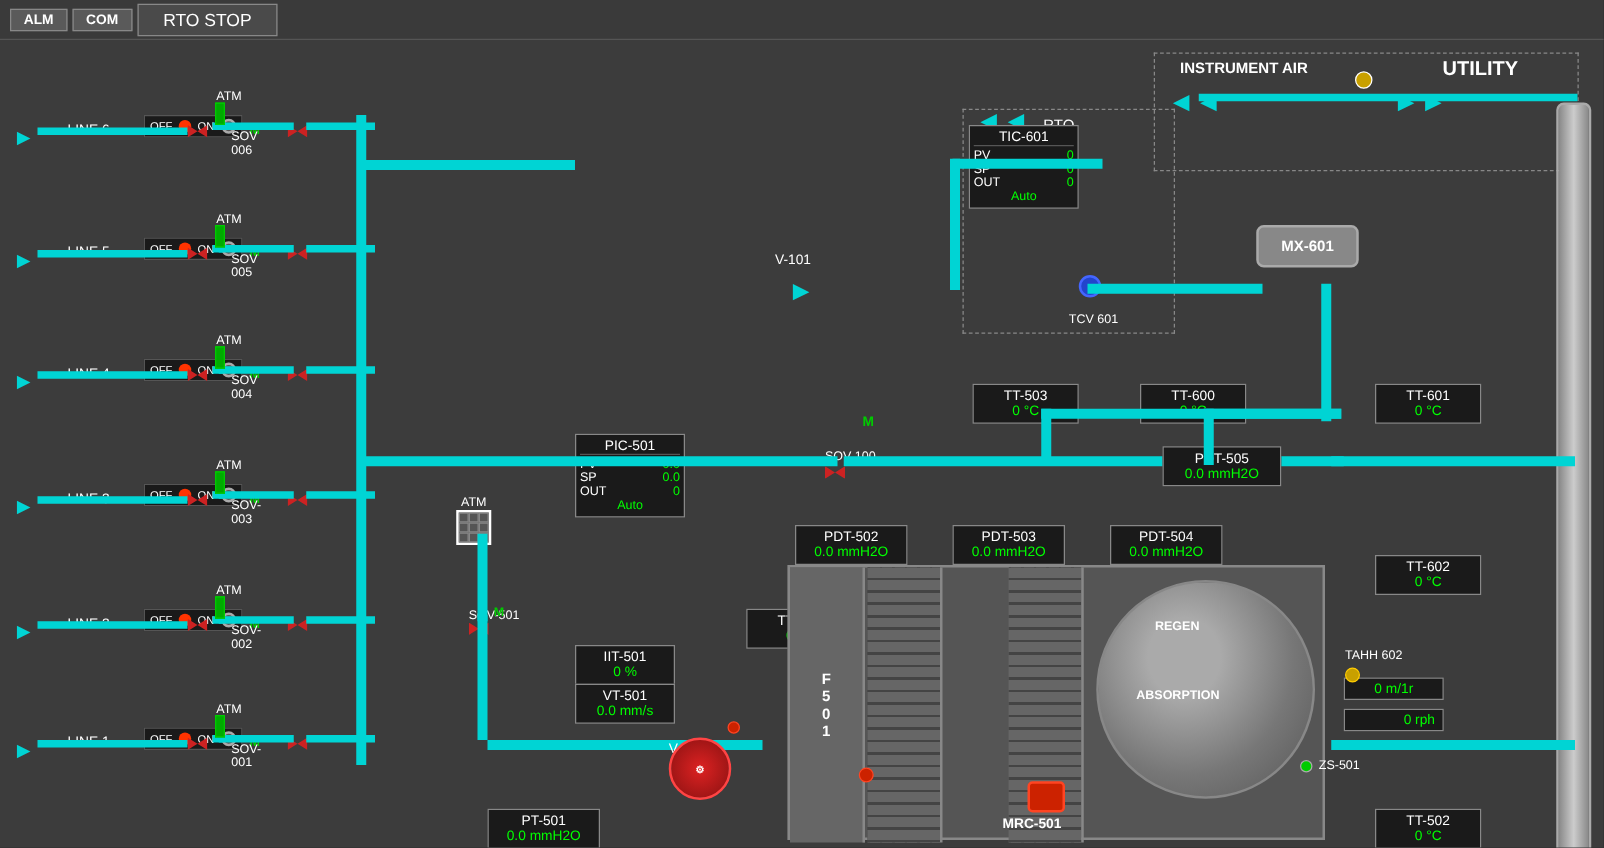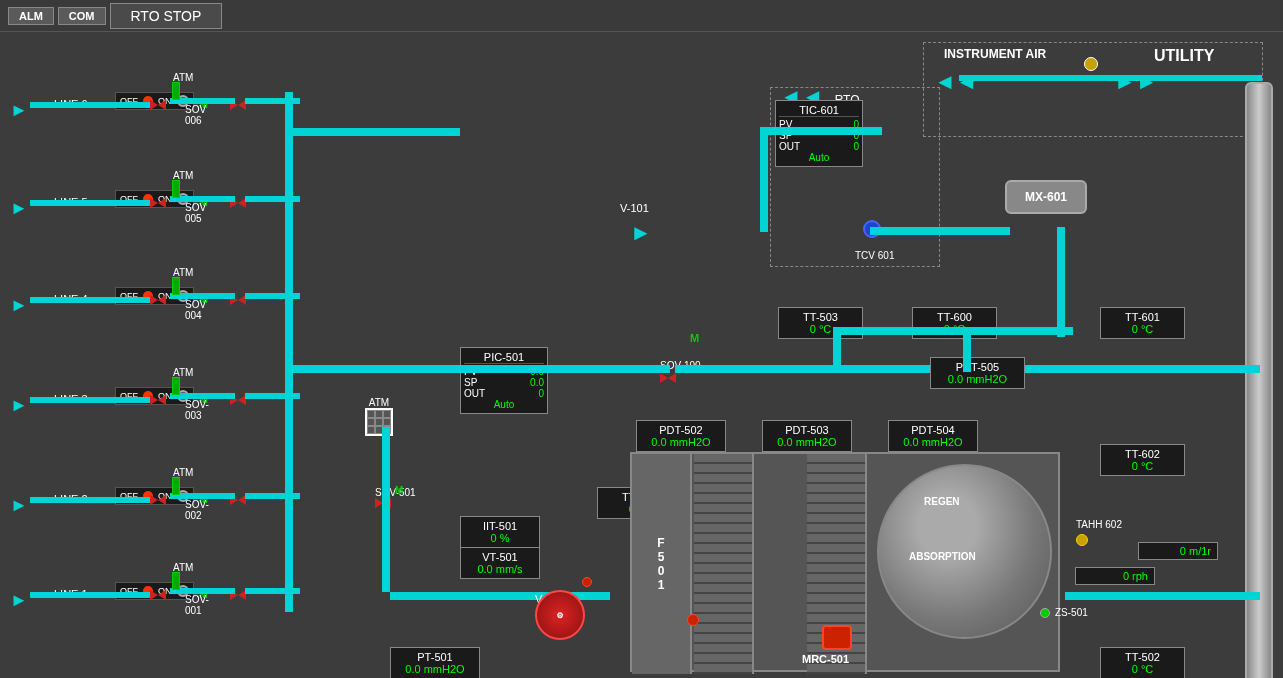--- a/index.html
+++ b/index.html
@@ -573,21 +573,21 @@
 
   <div style="position:absolute;top:558px;left:535px;">
     <div class="pump-shape">
       <div style="color:#fff;font-size:8px;font-weight:bold;">⚙</div>
     </div>
     <div style="color:#fff;font-size:11px;text-align:center;margin-top:3px;">V-501</div>
   </div>
 
   <div style="position:absolute;top:545px;left:582px;width:10px;height:10px;border-radius:50%;background:#cc2200;border:1px solid #ff4422;"></div>
 
-  <div class="speed-box" style="top:510px;left:1138px;">
+  <div class="speed-box" style="top:510px;left:1075px;text-align:center;">
     <span>0</span> <span>m/1r</span>
   </div>
   <div class="speed-box" style="top:535px;left:1075px;">
     <span>0</span> <span>rph</span>
   </div>
 
   <div style="position:absolute;top:575px;left:1040px;display:flex;align-items:center;gap:5px;">
     <div style="width:10px;height:10px;border-radius:50%;background:#00cc00;border:1px solid #aaa;"></div>
     <span style="color:#fff;font-size:10px;">ZS-501</span>
   </div>

